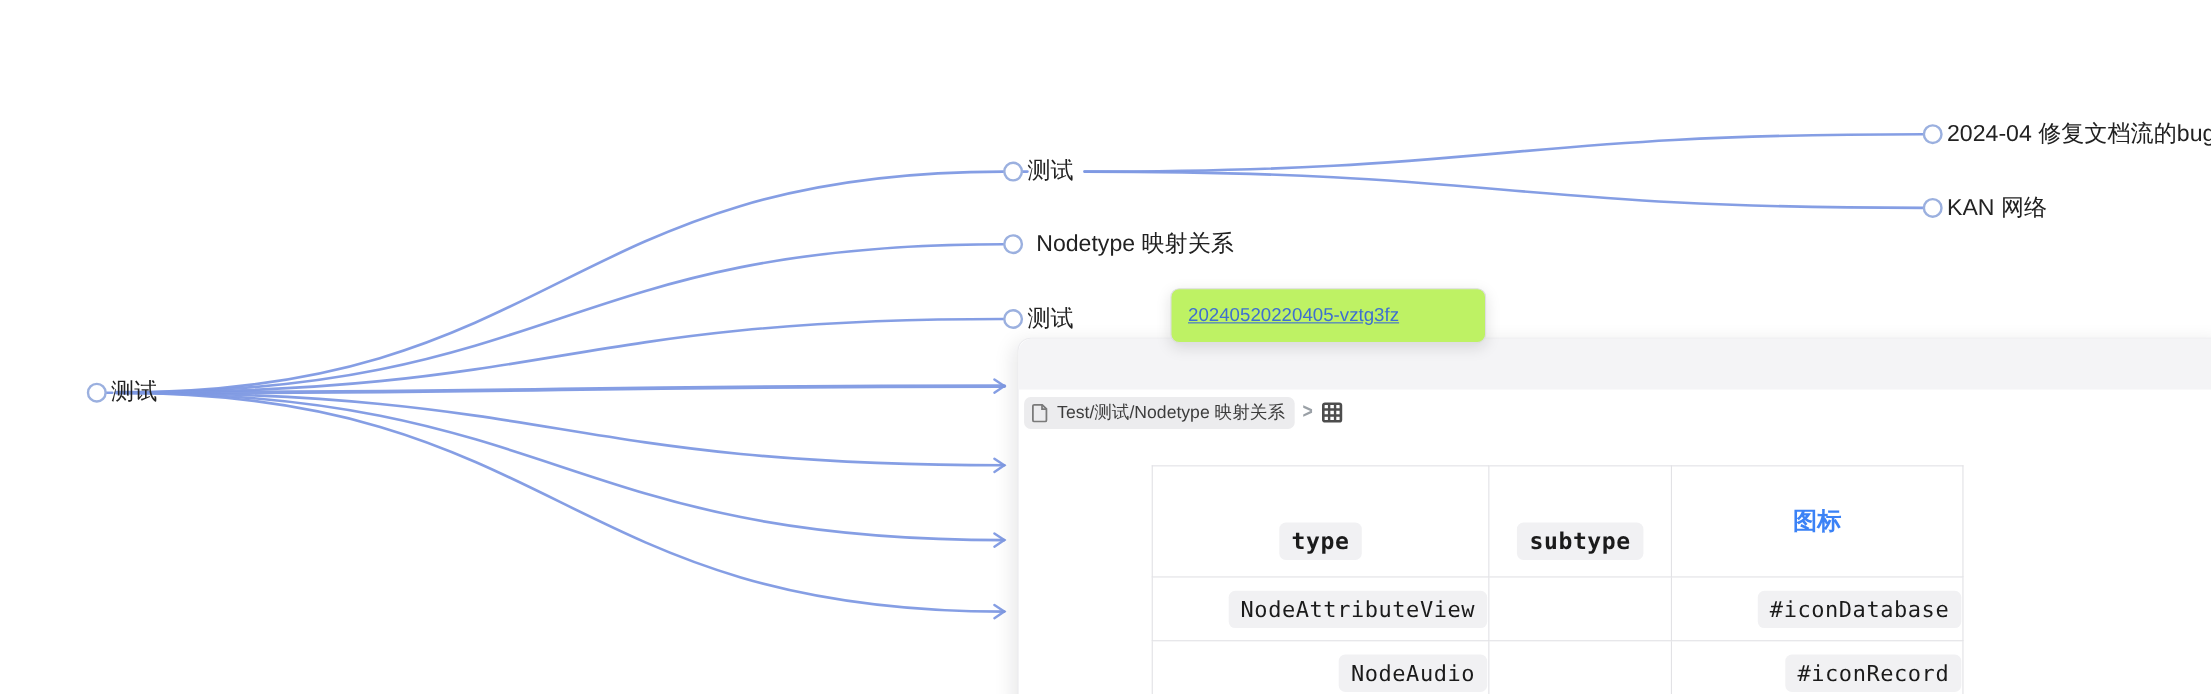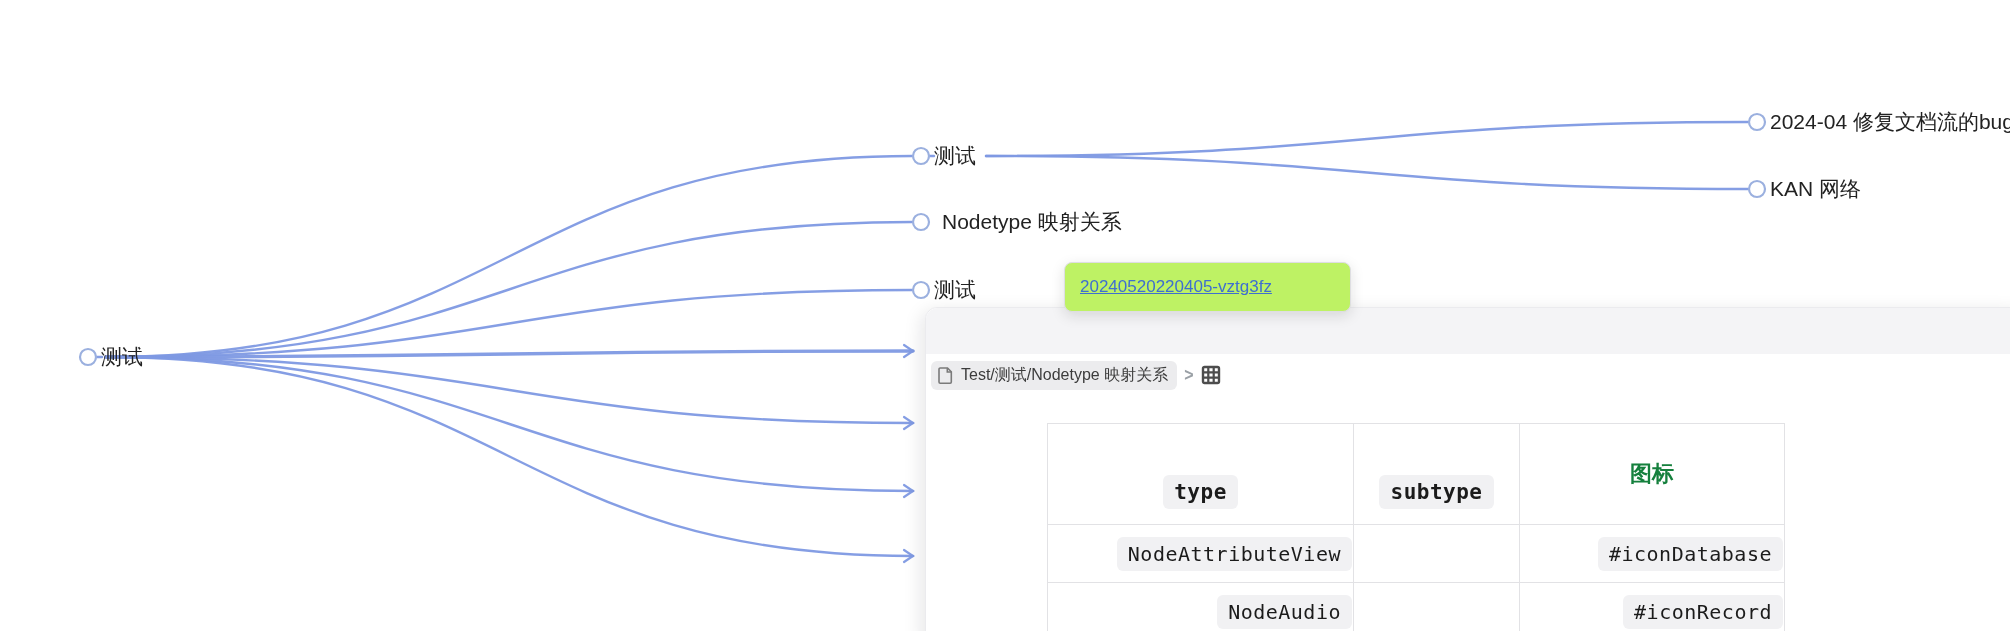--- a/index.html
+++ b/index.html
@@ -40,21 +40,21 @@
   }
   .ntable th,.ntable td{border:1px solid #e2e2e5;}
   .ntable th{height:98px;text-align:center;vertical-align:middle;font-weight:700;}
   .ntable td{height:55px;vertical-align:middle;padding-left:10px;text-align:right;}
   .code-pill{
     display:inline-block;background:#f1f1f3;border-radius:6px;padding:5px 11px;
     font-family:"DejaVu Sans Mono","Liberation Mono",monospace;
     font-size:20px;color:#1b1b1b;letter-spacing:.5px;
   }
   .th-pill{font-weight:700;font-size:21px;transform:translateY(18px);}
-  .th-bold{font-size:22px;font-weight:700;color:#15803d;}
+  .th-bold{font-size:22px;font-weight:700;color:#3b82f6;}
   
   .tooltip{
     position:absolute;left:1064px;top:262px;width:287px;z-index:3;
     background:#bef264;border:1px solid #dedee2;border-radius:8px;
     box-shadow:0 4px 14px rgba(20,20,25,.13);
     padding:11px 15px 12px 15px;box-sizing:border-box;
     font-size:17px;line-height:25px;color:#3d3d3d;
   }
   .tooltip-link{display:inline-block;text-decoration:underline;cursor:pointer;}
   .icon-svg{display:block;}

